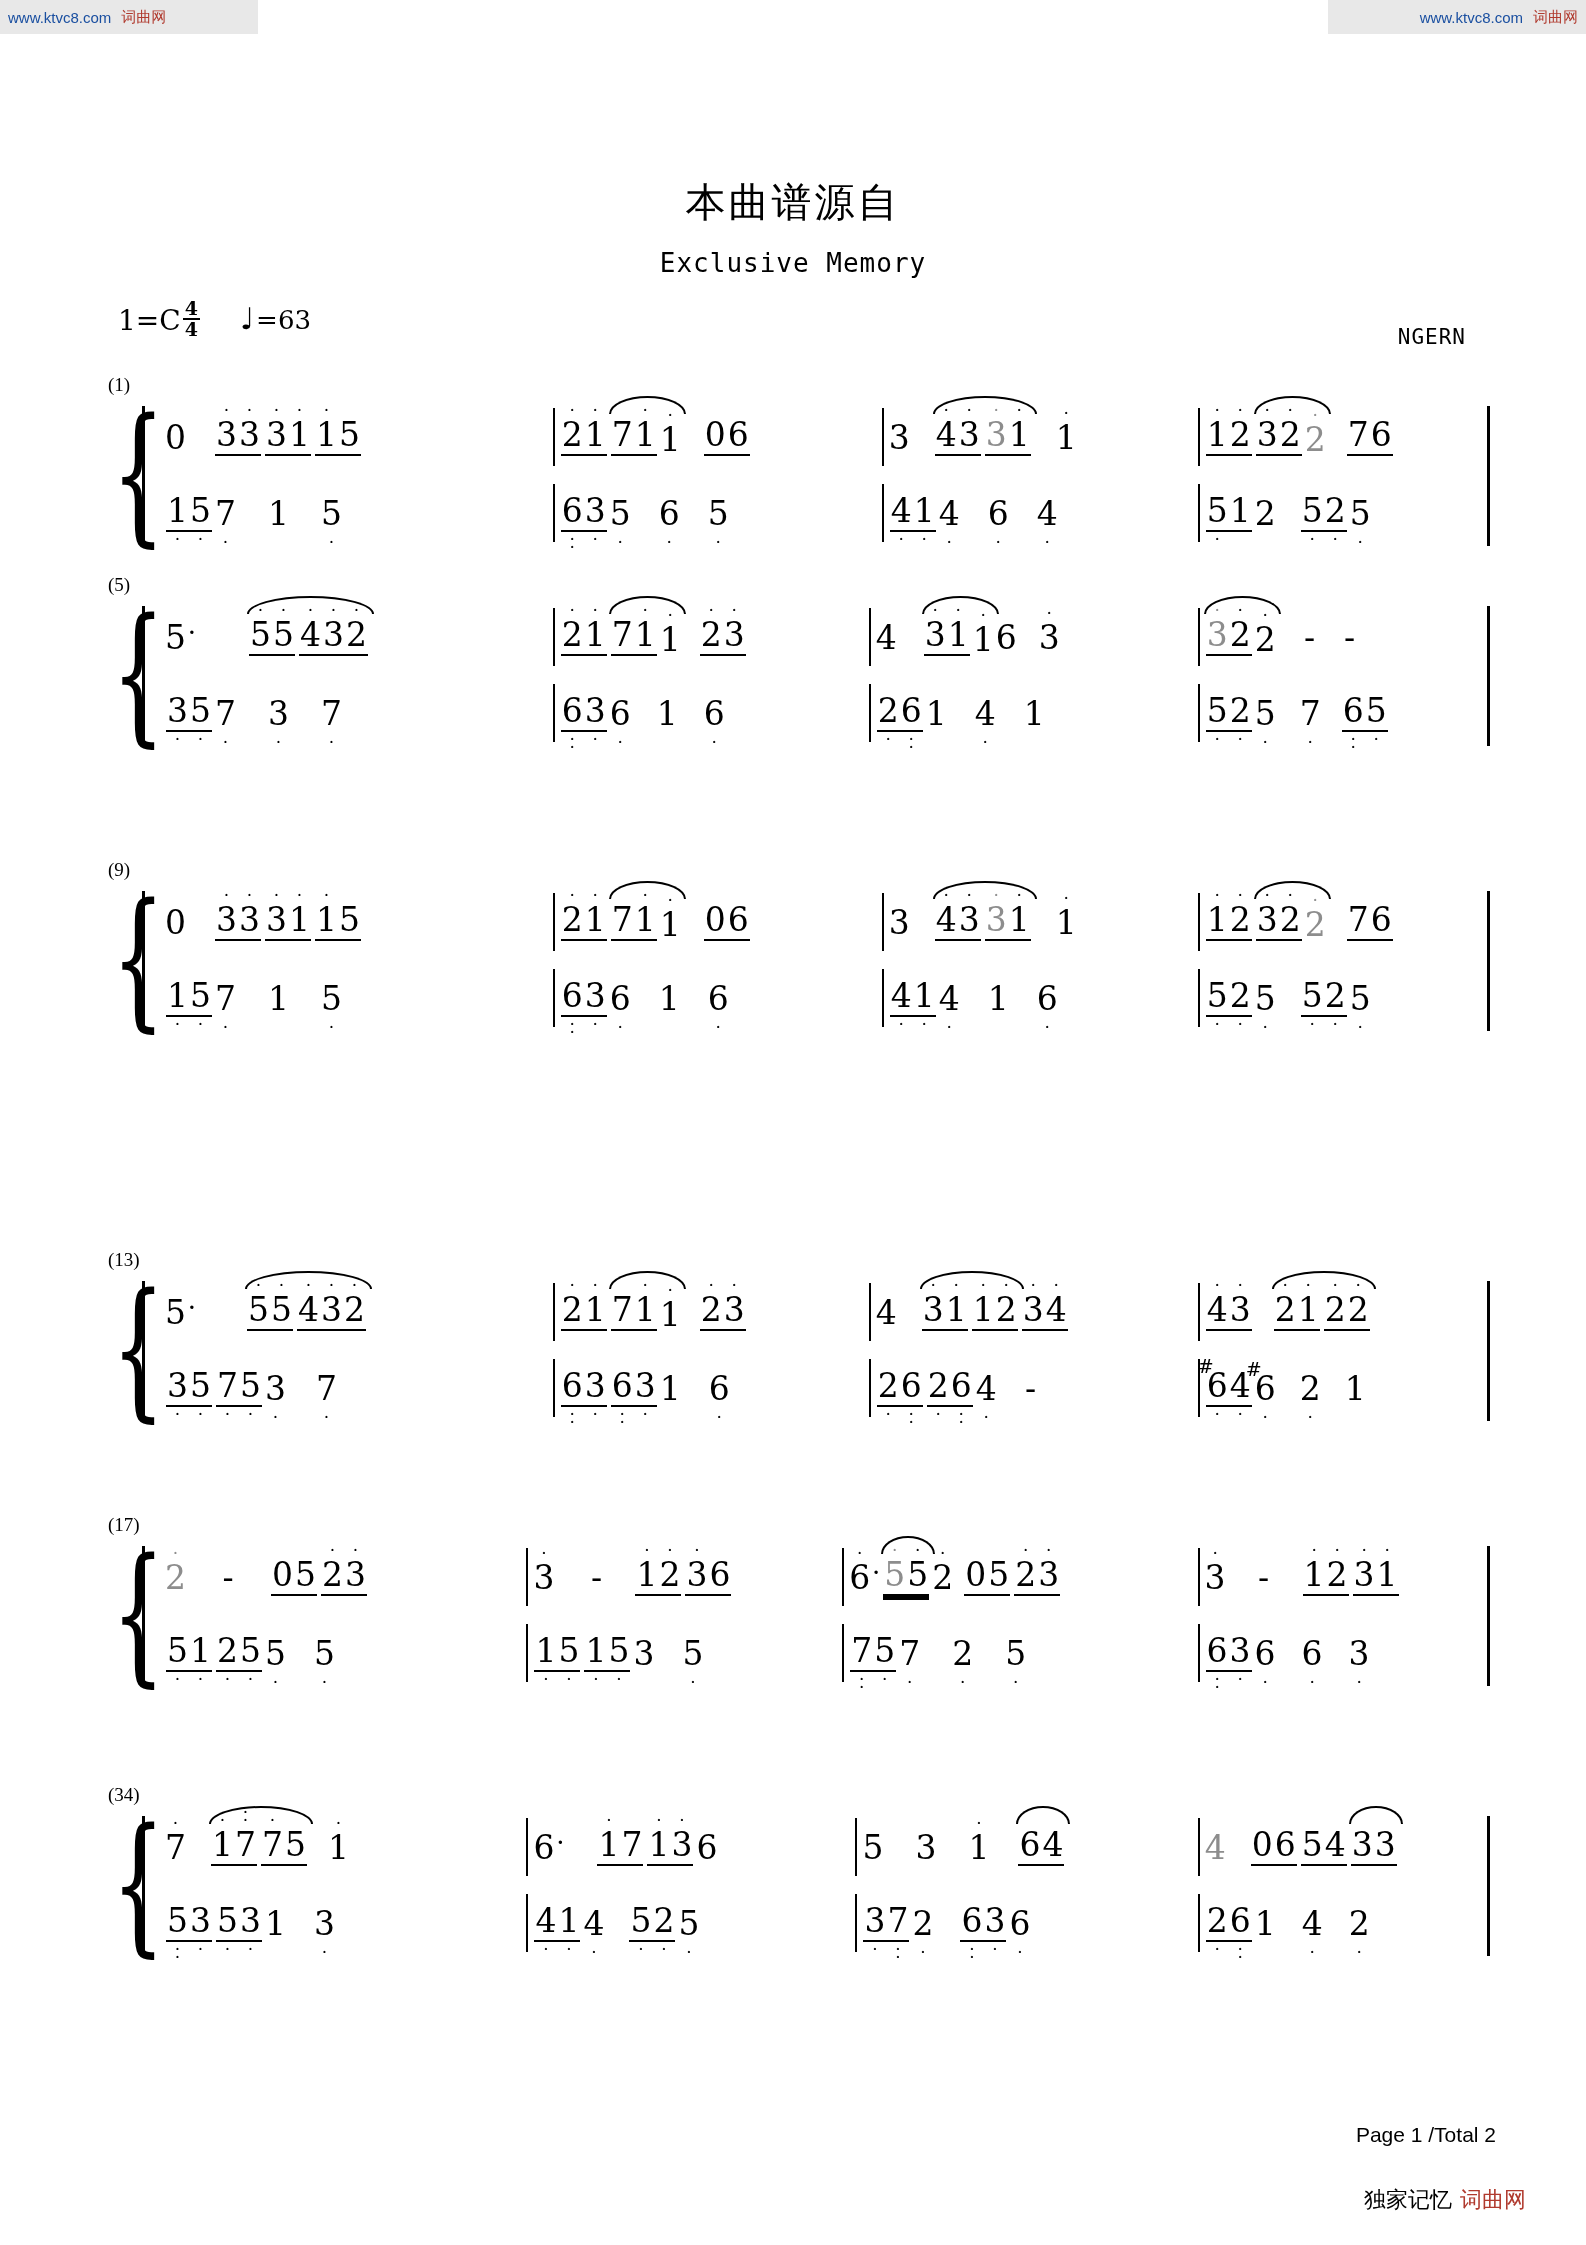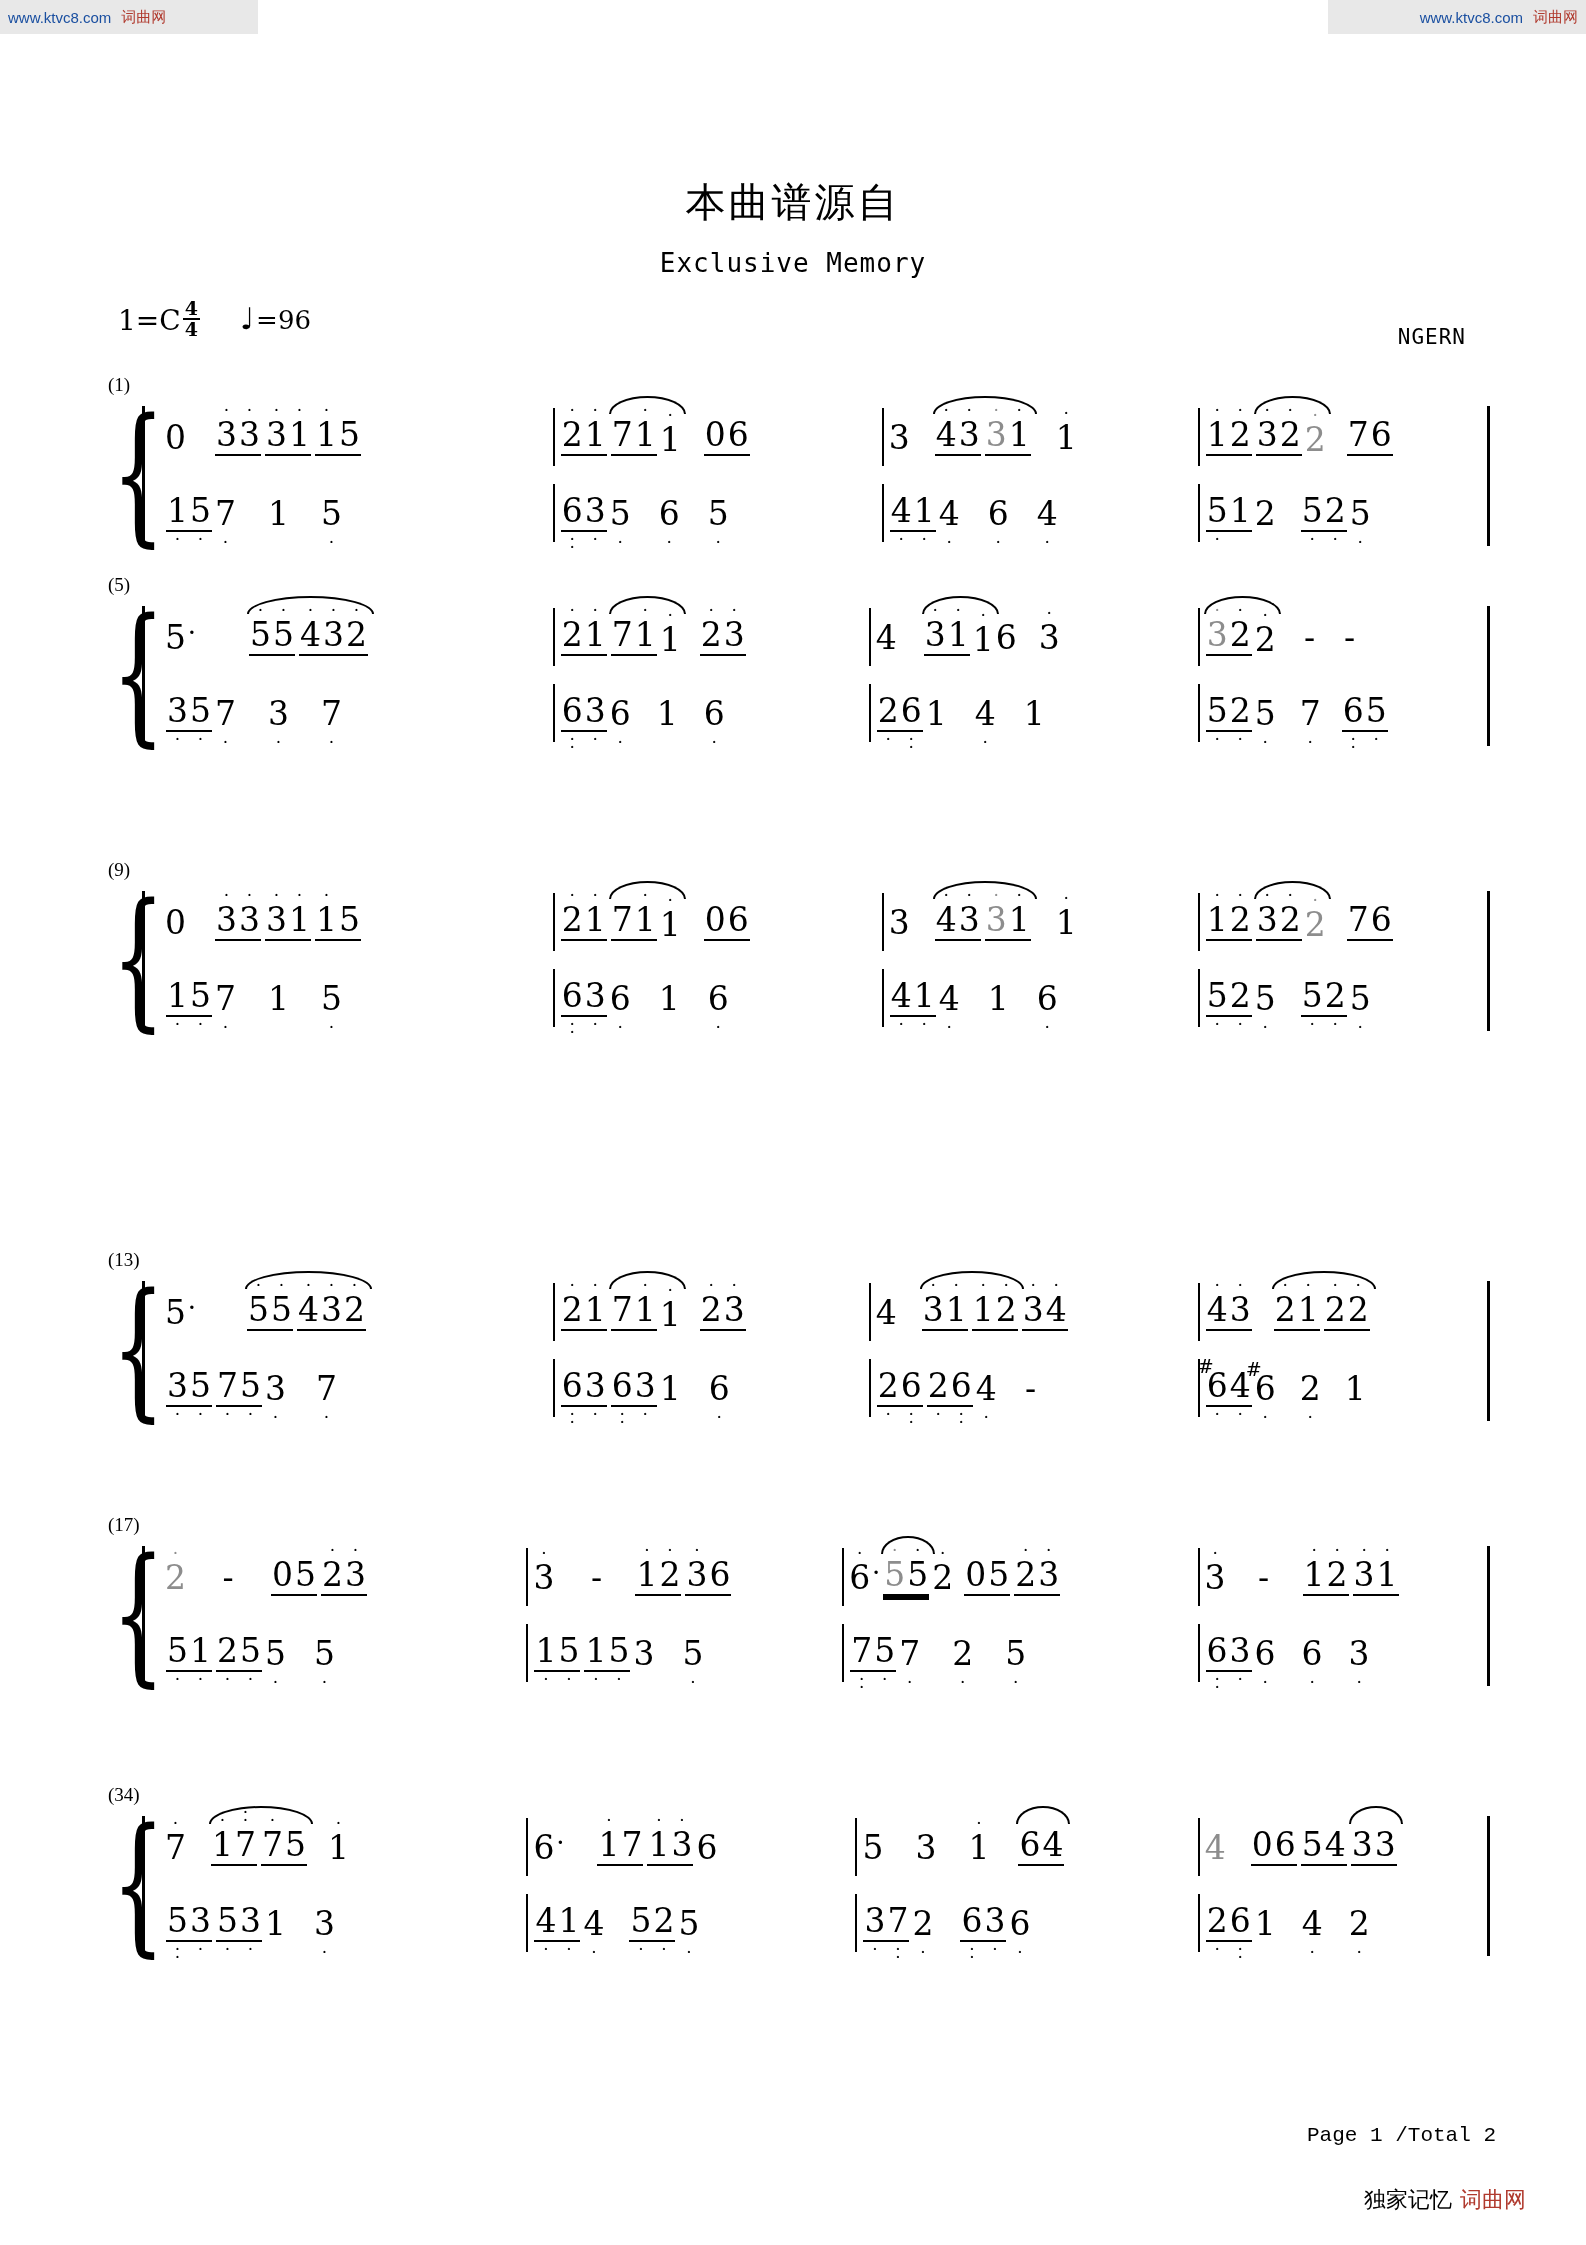--- a/index.html
+++ b/index.html
@@ -232,21 +232,21 @@
     border-bottom: none;
   }
   .slurwrap { position: relative; display: inline-flex; align-items: flex-end; }
 
   
   .page-label {
     position: absolute;
     right: 90px;
     bottom: 98px;
     font-size: 21px;
-    font-family: Liberation Mono, monospace;
+    font-family: Liberation Sans, sans-serif;
   }
   .source {
     position: absolute;
     right: 60px;
     bottom: 30px;
     font-size: 22px;
     font-family: "DejaVu Sans", sans-serif;
     display: flex;
     align-items: center;
   }
@@ -268,21 +268,21 @@
 <div class="subtitle">Exclusive Memory</div>
 
 <div class="keysig">
   <span>1=C</span>
   <span class="frac">
     <span class="num">4</span>
     <span class="den">4</span>
   </span>
   <span class="tempo">
     <span class="qnote">♩</span>
-    <span>=96</span>
+    <span>=63</span>
   </span>
 </div>
 <div class="composer">NGERN</div>
 
 <div class="system" style="top:400px;">
   <span class="sysnum">(1)</span>
   <span class="brace">{</span>
   <div class="barline-l"></div>
   <div class="barline-r"></div>
 

